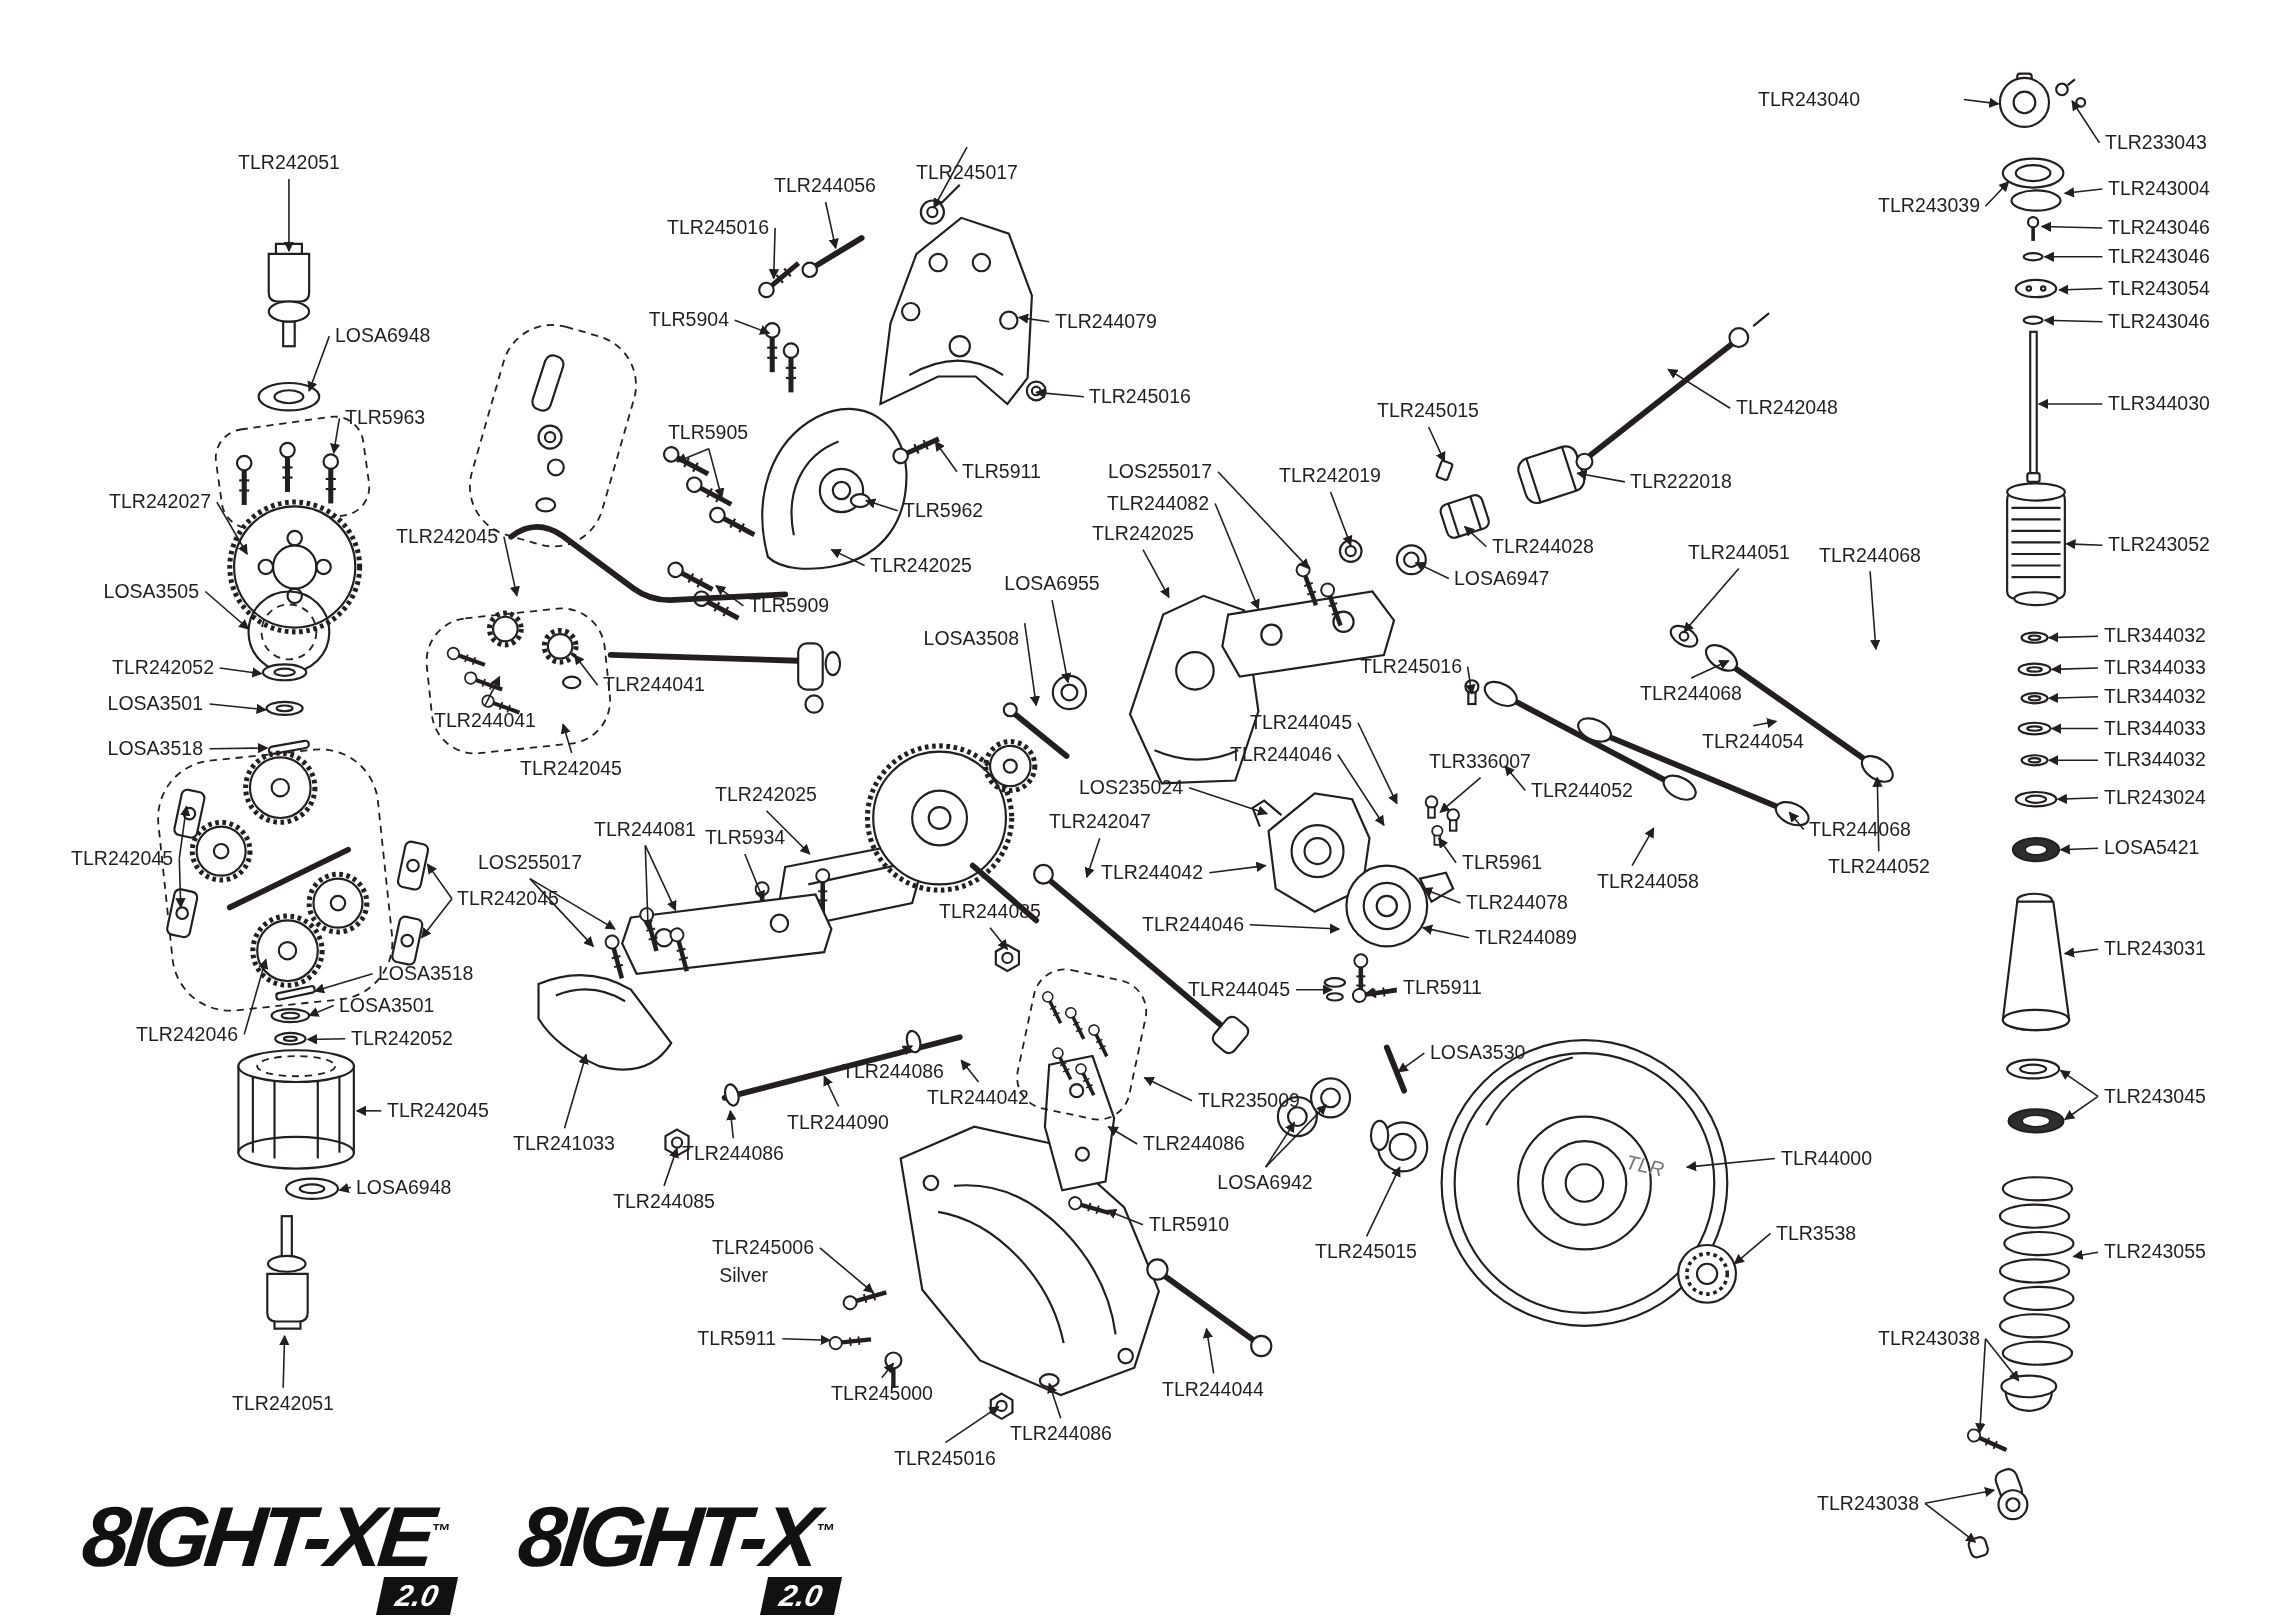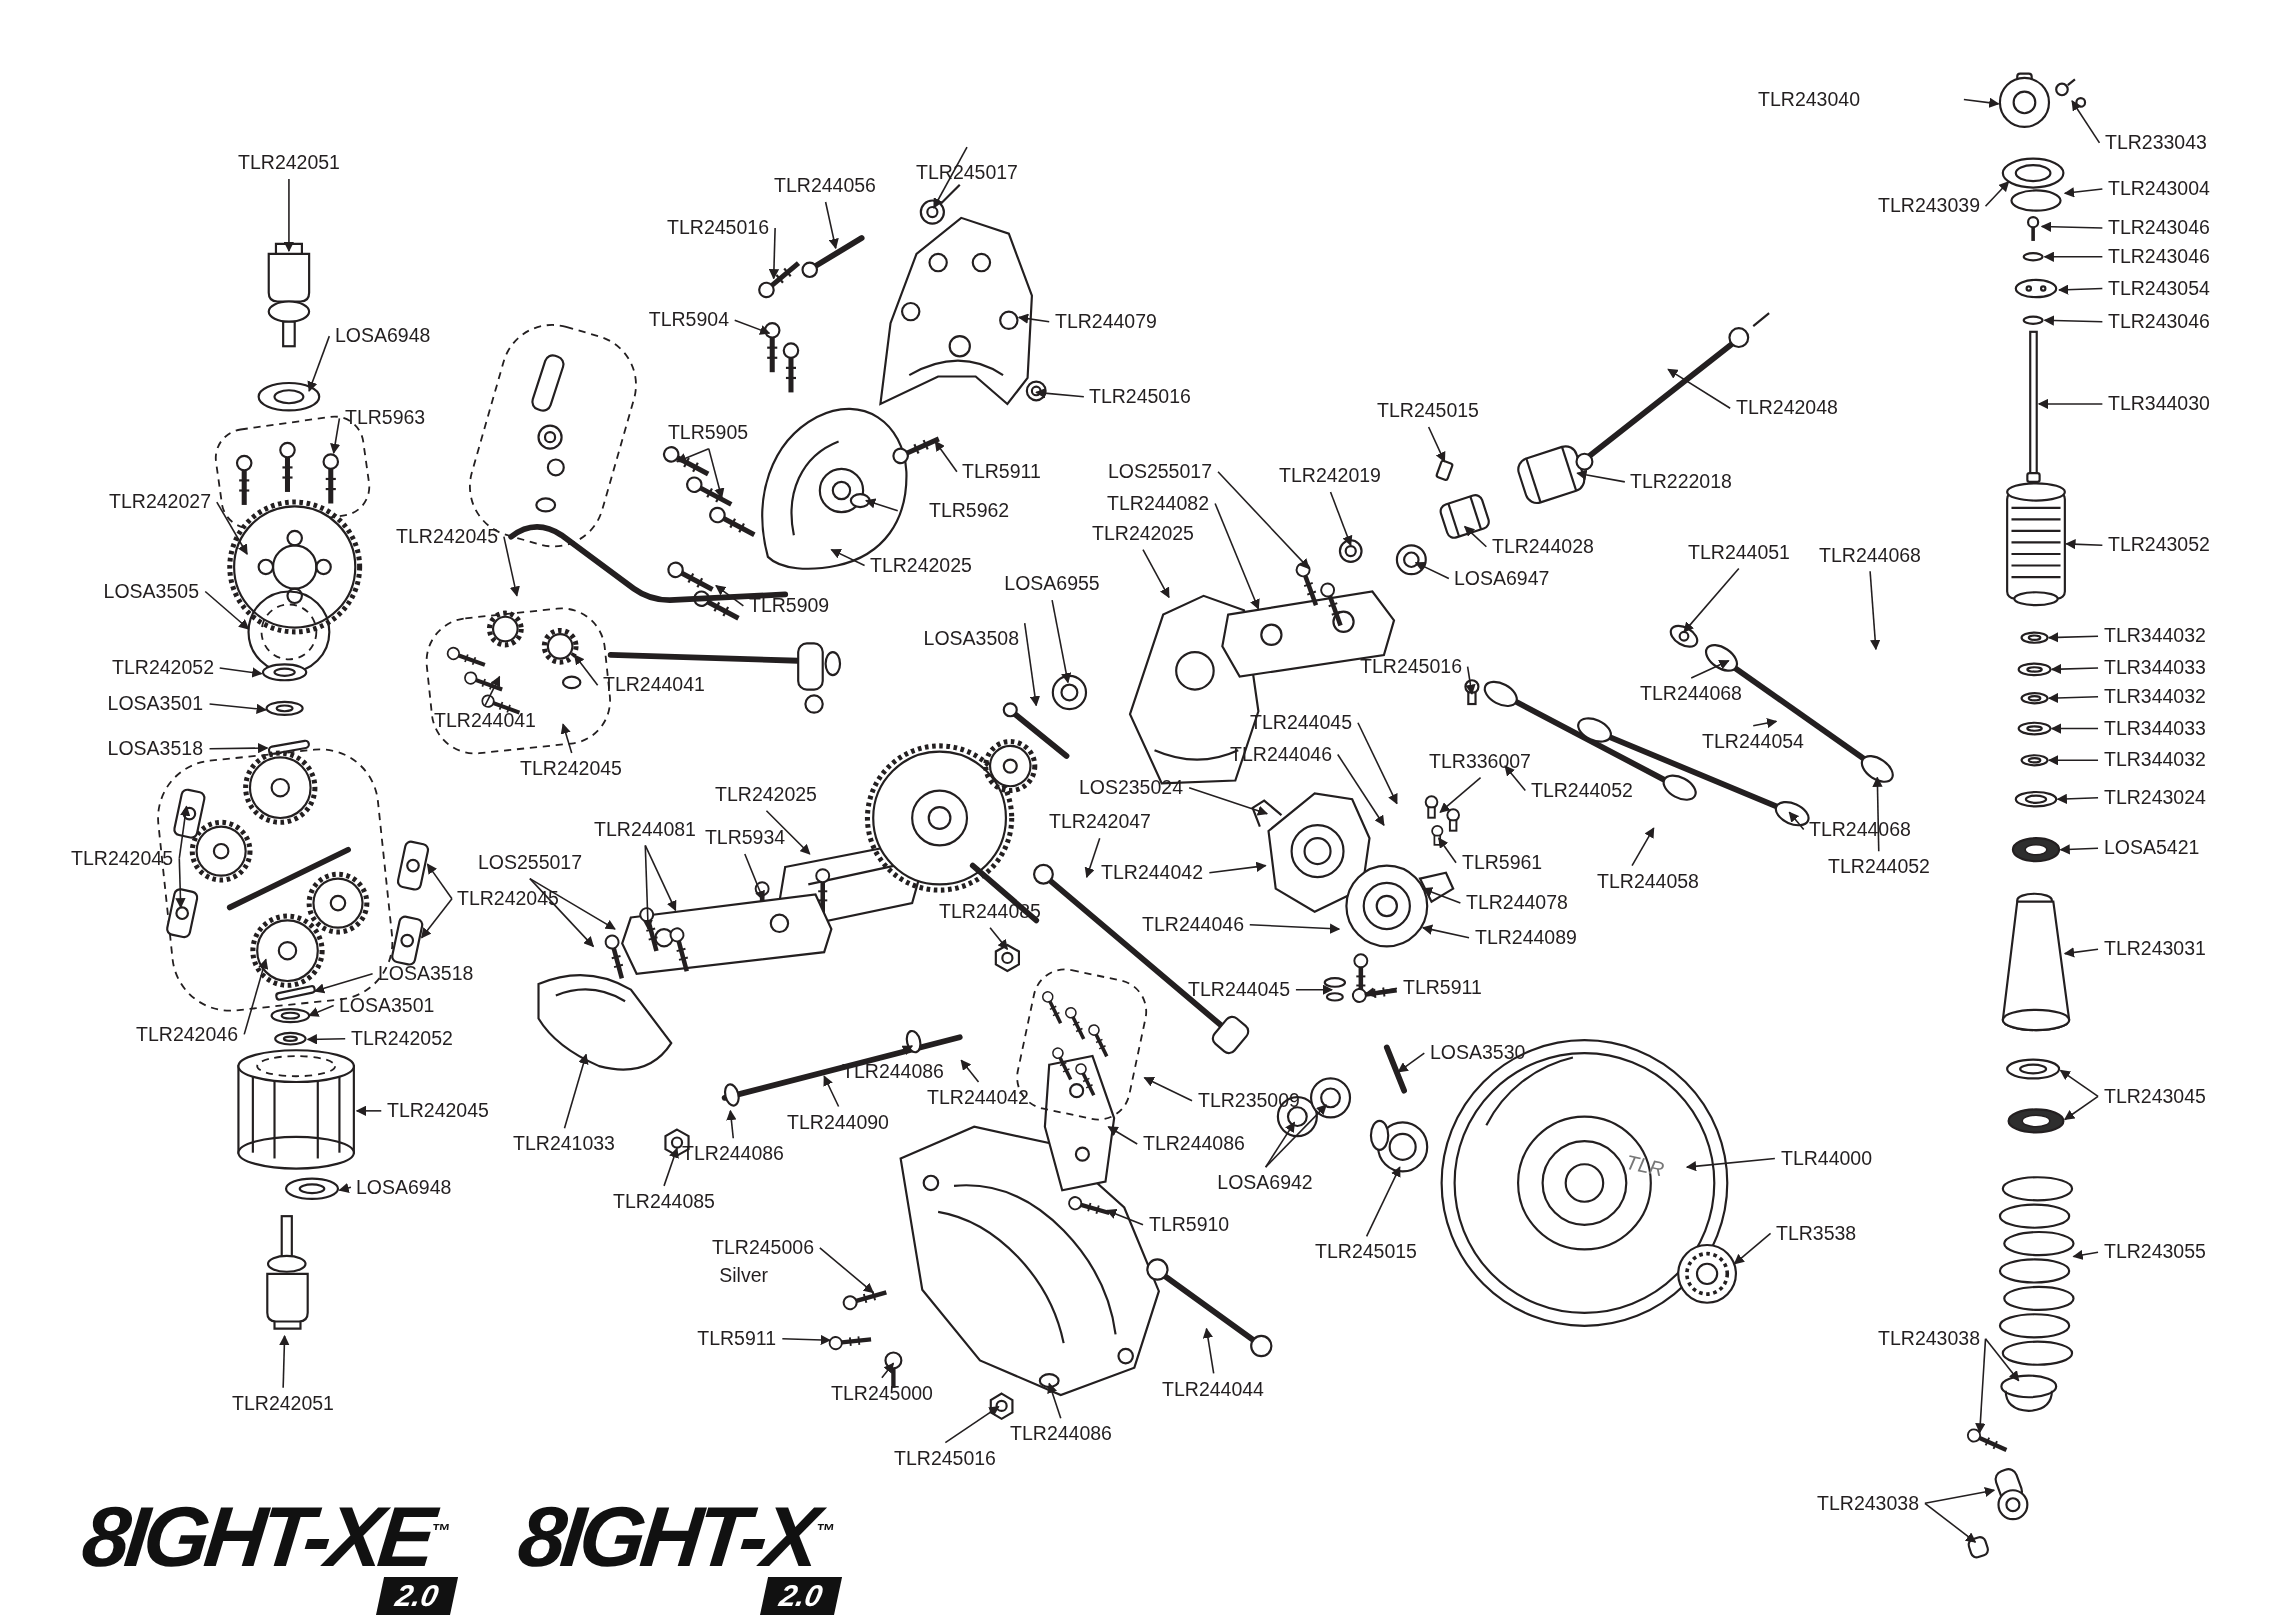--- a/index.html
+++ b/index.html
@@ -659,21 +659,21 @@
       <div class="lbl left" style="left: 356px; top: 1188px;">LOSA6948</div>
       <div class="lbl center" style="left: 283px; top: 1404px;">TLR242051</div>
       <div class="lbl right" style="left: 769px; top: 228px;">TLR245016</div>
       <div class="lbl center" style="left: 825px; top: 186px;">TLR244056</div>
       <div class="lbl center" style="left: 967px; top: 131px; margin-top: 42px;">TLR245017</div>
       <div class="lbl right" style="left: 729px; top: 320px;">TLR5904</div>
       <div class="lbl left" style="left: 1055px; top: 322px;">TLR244079</div>
       <div class="lbl center" style="left: 708px; top: 433px;">TLR5905</div>
       <div class="lbl left" style="left: 1089px; top: 397px;">TLR245016</div>
       <div class="lbl left" style="left: 962px; top: 472px;">TLR5911</div>
-      <div class="lbl left" style="left: 903px; top: 511px; margin-left: 26px;">TLR5962</div>
+      <div class="lbl left" style="left: 903px; top: 511px;">TLR5962</div>
       <div class="lbl left" style="left: 870px; top: 566px;">TLR242025</div>
       <div class="lbl left" style="left: 749px; top: 606px;">TLR5909</div>
       <div class="lbl right" style="left: 498px; top: 537px;">TLR242045</div>
       <div class="lbl center" style="left: 485px; top: 721px;">TLR244041</div>
       <div class="lbl left" style="left: 603px; top: 685px;">TLR244041</div>
       <div class="lbl center" style="left: 571px; top: 769px;">TLR242045</div>
       <div class="lbl center" style="left: 766px; top: 795px;">TLR242025</div>
       <div class="lbl center" style="left: 645px; top: 830px;">TLR244081</div>
       <div class="lbl center" style="left: 745px; top: 838px;">TLR5934</div>
       <div class="lbl center" style="left: 530px; top: 863px;">LOS255017</div>

